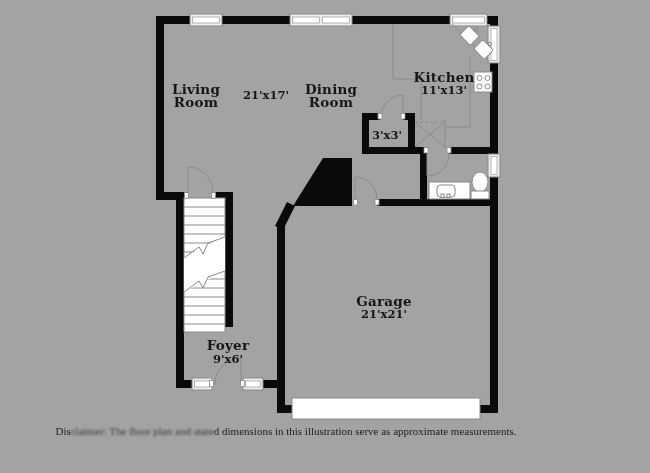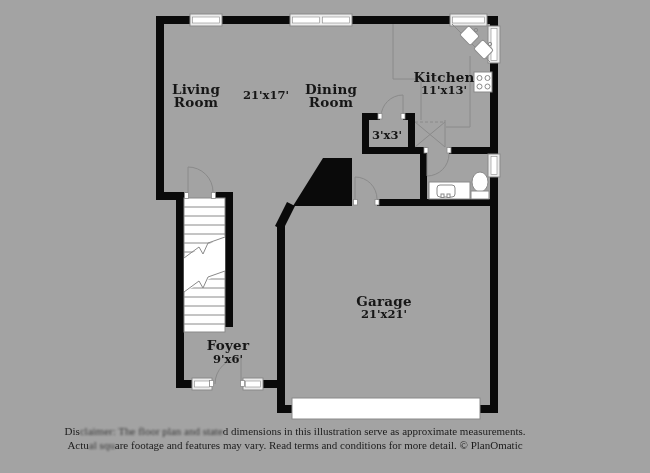--- a/index.html
+++ b/index.html
@@ -9,21 +9,21 @@
   }
   svg text{
     font-family:"DejaVu Serif", serif;
     font-weight:700;
     fill:#161616;
     text-anchor:middle;
   }
   .room-name{font-size:13.5px;letter-spacing:.2px;}
   .room-dims{font-size:11.5px;}
   #disclaimer{
-    position:absolute;left:16px;top:425px;width:558px;text-align:center;
+    position:absolute;left:7px;top:425px;width:558px;text-align:center;
     font-family:"Liberation Serif", serif;font-size:11px;line-height:13.5px;color:#1c1c1c;
   }
   #disclaimer .smudge{filter:blur(1.2px);opacity:.8;}
 </style>
 </head>
 <body>
 
 <div id="canvas">
   <svg width="650" height="473" viewBox="0 0 650 473">
 
@@ -194,15 +194,14 @@
       <text class="room-name" x="384" y="306">Garage</text>
       <text class="room-dims" x="384" y="318">21'x21'</text>
       <text class="room-name" x="228" y="350">Foyer</text>
       <text class="room-dims" x="228" y="363">9'x6'</text>
     </g>
   </svg>
 
   
   <div id="disclaimer">
     <div><span>Dis</span><span class="smudge">claimer: The floor plan and state</span><span>d dimensions in this illustration serve as approximate measurements.</span></div>
-    <div><span>Actu</span><span class="smudge">al squ</span><span>are footage and features may vary. Read terms and conditions for more detail. © PlanOmatic</span></div>
   </div>
 </div>
 
 </body></html>

